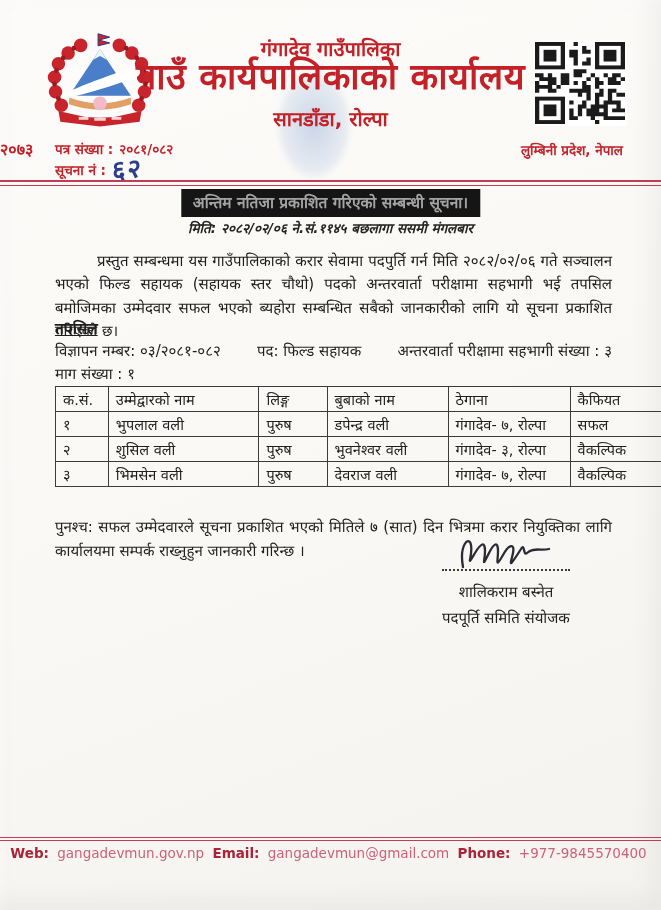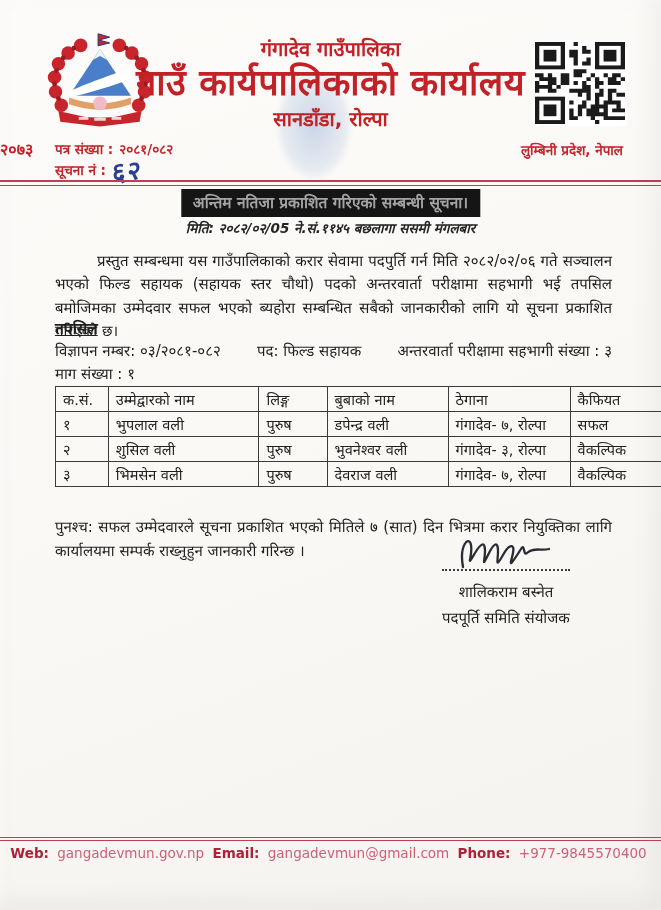--- a/index.html
+++ b/index.html
@@ -5,31 +5,31 @@
   html,body{margin:0;padding:0;background:#e8e6e2;}
   .page{
     position:relative;width:661px;height:910px;margin:0 auto;overflow:hidden;
     background:linear-gradient(160deg,#fcfbf9 0%,#faf8f5 55%,#f5f3ef 100%);
     box-shadow:inset -8px -10px 24px rgba(90,85,80,.07), inset 3px 3px 10px rgba(255,255,255,.6);
     font-family:"DejaVu Sans",sans-serif;color:#1f1f1f;
   }
   .abs{position:absolute;}
   
   .muni-name{top:35px;left:0;right:0;text-align:center;font-size:20px;font-weight:bold;color:#c32128;}
-  .office-name{top:57px;left:0;right:0;text-align:center;font-size:36px;font-weight:bold;color:#c32128;letter-spacing:.5px;}
+  .office-name{top:51px;left:0;right:0;text-align:center;font-size:36px;font-weight:bold;color:#c32128;letter-spacing:.5px;}
   .addr-line{top:105px;left:0;right:0;text-align:center;font-size:20px;font-weight:bold;color:#c32128;}
   .year-line{top:138px;left:0;right:0;text-align:left;font-size:16px;font-weight:bold;color:#c32128;font-family:Liberation Serif, serif;}
   .watermark{top:50px;left:262px;width:104px;height:150px;border-radius:50%;
     background:radial-gradient(closest-side,rgba(88,130,196,.30),rgba(88,130,196,.12) 60%,transparent 75%);
     filter:blur(1.5px);}
   .logo{top:33px;left:42px;width:116px;height:104px;}
   .qr{top:40px;right:34px;width:90px;height:82px;background:#fff;padding:2px;}
   .qr svg{width:100%;height:100%;}
   .meta-left{top:139px;left:55px;font-size:13.5px;font-weight:bold;color:#c2252c;line-height:21px;white-space:nowrap;}
-  .meta-row{display:flex;align-items:center;gap:6px;}
+  .meta-row{display:flex;align-items:flex-start;gap:6px;}
   .hand-num{font-size:26px;color:#2c3f8c;font-weight:600;transform:rotate(-5deg) skewX(-6deg);display:inline-block;line-height:18px;letter-spacing:2px;}
   .province{top:141px;right:38px;font-size:13.5px;font-weight:bold;color:#c2252c;}
   .rule-top{top:180px;left:0;width:661px;height:3px;border-top:2.5px solid #bf3d57;border-bottom:1.5px solid #bf3d57;}
   
   .title-box{top:189px;left:50%;transform:translateX(-50%);background:#151515;color:#a3a3a3;
     font-size:15.5px;font-weight:bold;padding:2px 12px 4px;white-space:nowrap;}
   .date-line{top:219px;left:0;right:0;text-align:center;font-style:italic;font-weight:bold;font-size:13.5px;color:#242424;}
   .body-para{top:250px;left:55px;width:557px;font-size:15px;line-height:1.56;text-align:justify;text-indent:42px;color:#1c1c1c;}
   .tapasil{top:317px;left:55px;font-size:15.5px;font-weight:bold;text-decoration:underline;}
   .ad-line{top:340px;left:55px;width:557px;display:flex;justify-content:space-between;font-size:15px;}
@@ -134,21 +134,21 @@
     <div class="meta-row">
       <span>सूचना नं :</span>
       <span class="hand-num">६२</span>
     </div>
   </div>
   <div class="abs province">लुम्बिनी प्रदेश, नेपाल</div>
 
   <div class="abs rule-top"></div>
 
   <div class="abs title-box">अन्तिम नतिजा प्रकाशित गरिएको सम्बन्धी सूचना।</div>
-  <div class="abs date-line">मिति: २०८२/०२/05  ने.सं.११४५  बछलागा ससमी मंगलबार</div>
+  <div class="abs date-line">मिति: २०८२/०२/०६  ने.सं.११४५  बछलागा ससमी मंगलबार</div>
 
   <div class="abs body-para">प्रस्तुत सम्बन्धमा यस गाउँपालिकाको करार सेवामा पदपुर्ति गर्न मिति २०८२/०२/०६ गते सञ्चालन भएको फिल्ड सहायक (सहायक स्तर चौथो) पदको अन्तरवार्ता परीक्षामा सहभागी भई तपसिल बमोजिमका उम्मेदवार सफल भएको ब्यहोरा सम्बन्धित सबैको जानकारीको लागि यो सूचना प्रकाशित गरिएको छ।</div>
   <div class="abs tapasil">तपसिल</div>
 
   <div class="abs ad-line">
     <span>विज्ञापन नम्बर: ०३/२०८१-०८२</span>
     <span>पद: फिल्ड सहायक</span>
     <span>अन्तरवार्ता परीक्षामा सहभागी संख्या : ३</span>
   </div>
   <div class="abs demand">माग संख्या : १</div>

